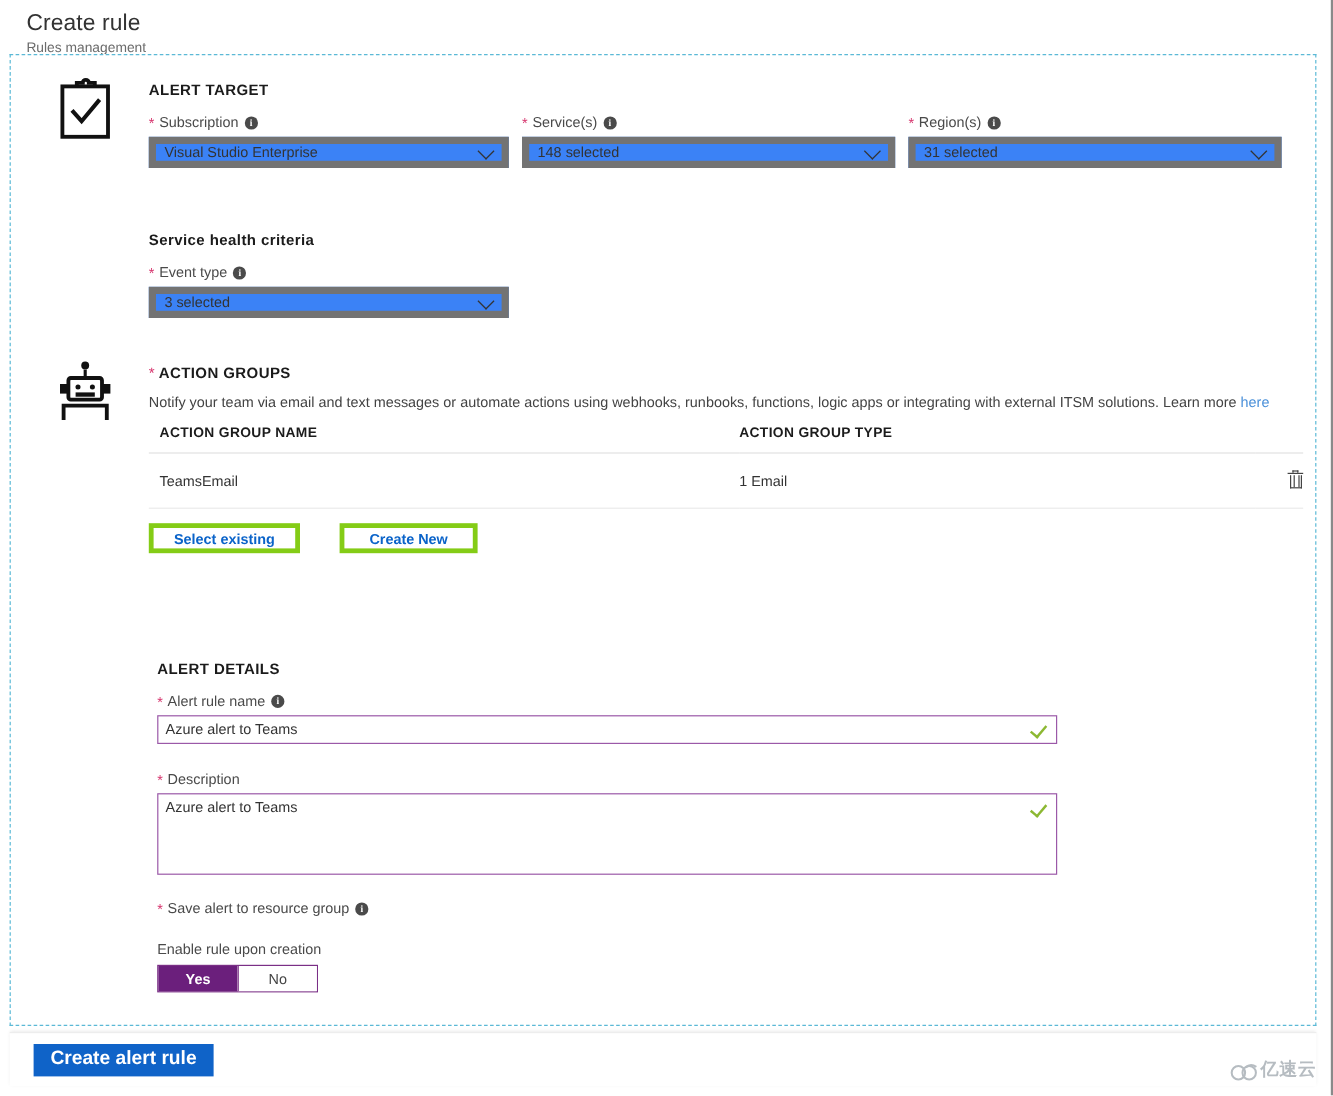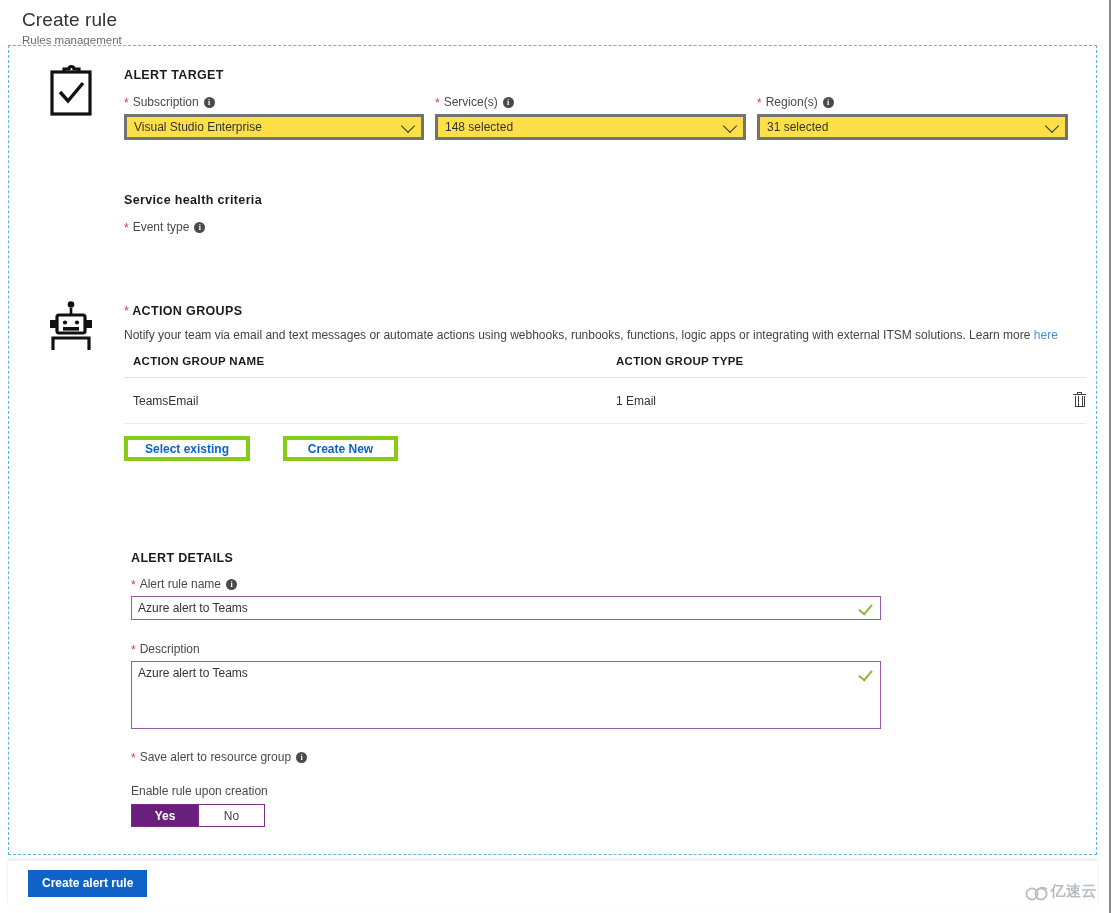--- a/index.html
+++ b/index.html
@@ -118,22 +118,22 @@
     font-weight: bold;
     font-family: "Liberation Serif", serif;
     margin-left: 5px;
     line-height: 11px;
   }
 
   
   .az-select {
     position: relative;
     height: 26px;
-    border: 3px solid #737373;
-    background: #fde047;
+    border: 6px solid #737373;
+    background: #3b82f6;
     box-sizing: border-box;
     display: flex;
     align-items: center;
     padding: 0 28px 0 7px;
     font-size: 12px;
     color: #333333;
     cursor: pointer;
   }
   .az-select .chev {
     position: absolute;
@@ -233,21 +233,21 @@
     box-sizing: border-box;
   }
   .btn-primary {
     display: inline-flex;
     align-items: center;
     justify-content: center;
     height: 27px;
     padding: 0 14px;
     background: #0f63c8;
     color: #ffffff;
-    font-size: 12px;
+    font-size: 16px;
     font-weight: bold;
     border: none;
     cursor: pointer;
     box-sizing: border-box;
   }
 
   
   .val-wrap { position: relative; }
   .val-input {
     width: 750px;
@@ -429,20 +429,24 @@
 
         </div>
 
         <div style="position:absolute; top:125px; left:0;">
           <div class="sec-title" style="font-size:12.5px;">Service health criteria</div>
           <div style="margin-top:12px; width:300px;">
             <div class="field-label">
               <span class="star">*</span>
               <span>Event type</span>
               <span class="info-icon">i</span>
+            </div>
+            <div class="az-select">
+              <span>3 selected</span>
+              <span class="chev"></span>
             </div>
           </div>
         </div>
       </div>
     </div>
 
     <div class="section" style="top:248px; left:0; right:0;">
 
       <div class="sec-icon" style="top:6px;">
         <svg width="48" height="52" viewBox="0 0 48 52" aria-hidden="true">

